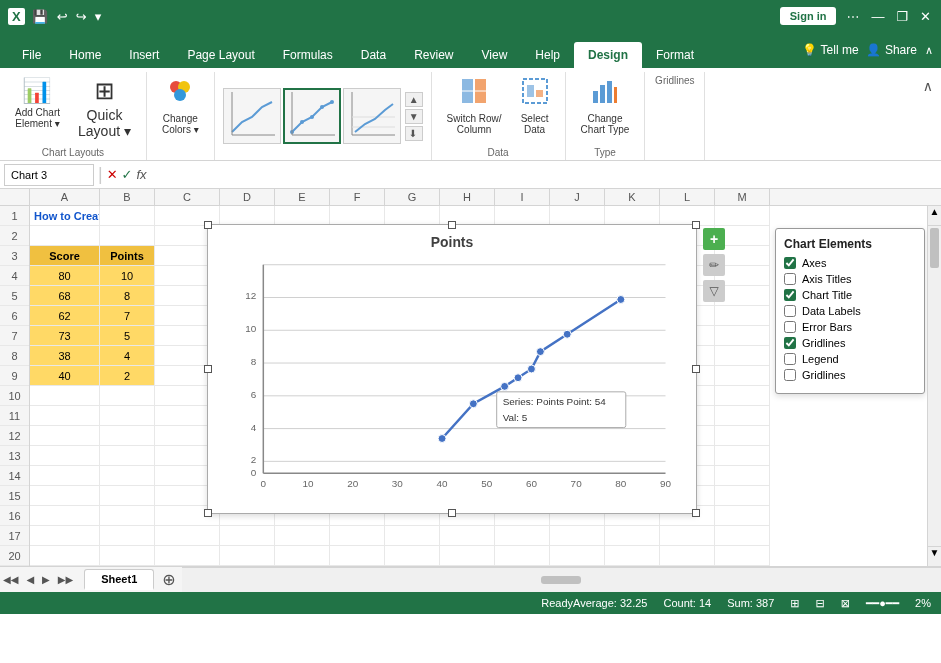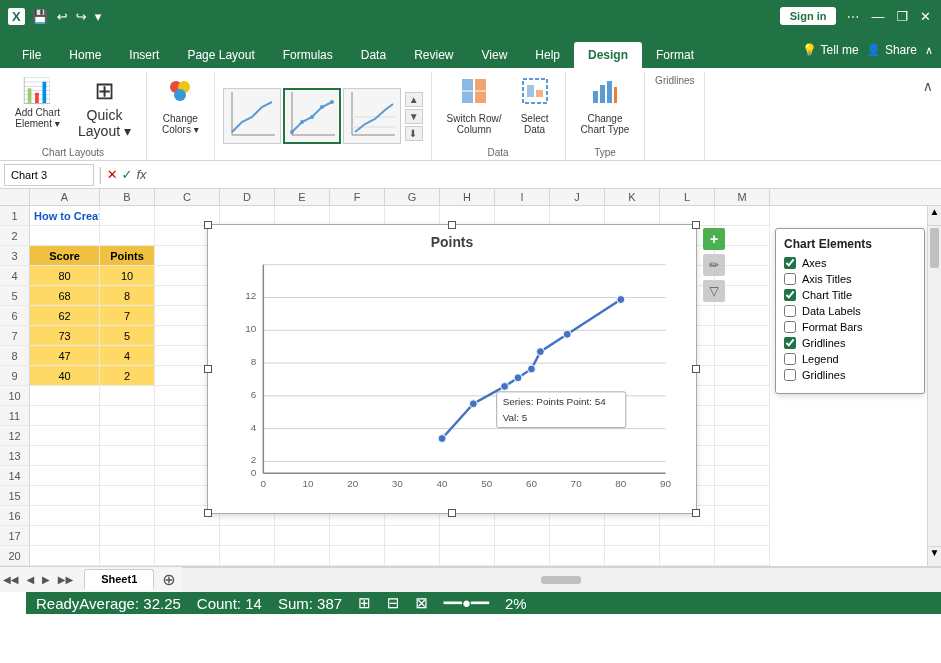--- a/index.html
+++ b/index.html
@@ -229,24 +229,23 @@
     .sheet-tab.active { border-bottom: 2px solid #fff; font-weight: 600; }
     .add-sheet-btn { font-size: 16px; color: #555; cursor: pointer; padding: 0 6px; }
 
     
     .status-bar {
       background: #217346;
       color: #fff;
       height: 22px;
       display: flex;
       align-items: center;
-      justify-content: flex-start;
+      justify-content: flex-end;
       padding: 0 10px;
-      font-size: 15px;
-      margin-left: 26px;
+      font-size: 11px;
     }
     .status-bar-right { display: flex; gap: 16px; align-items: center; }
 
     
     .v-scrollbar {
       position: absolute;
       right: 0;
       top: 0;
       bottom: 0;
       width: 14px;
@@ -611,21 +610,21 @@
           <div class="grid-cell" style="width: 55px; min-width: 55px;"></div>
           <div class="grid-cell" style="width: 55px; min-width: 55px;"></div>
           <div class="grid-cell" style="width: 55px; min-width: 55px;"></div>
           <div class="grid-cell" style="width: 55px; min-width: 55px;"></div>
           <div class="grid-cell" style="width: 55px; min-width: 55px;"></div>
           <div class="grid-cell" style="width: 55px; min-width: 55px;"></div>
           <div class="grid-cell" style="width: 55px; min-width: 55px;"></div>
           <div class="grid-cell" style="width: 55px; min-width: 55px;"></div>
         </div>
         <div class="grid-row">
-          <div class="grid-cell cell-score" style="width: 70px; min-width: 70px;">47</div>
+          <div class="grid-cell cell-score" style="width: 70px; min-width: 70px;">38</div>
           <div class="grid-cell cell-points" style="width: 55px; min-width: 55px;">4</div>
           <div class="grid-cell" style="width: 65px; min-width: 65px;"></div>
           <div class="grid-cell" style="width: 55px; min-width: 55px;"></div>
           <div class="grid-cell" style="width: 55px; min-width: 55px;"></div>
           <div class="grid-cell" style="width: 55px; min-width: 55px;"></div>
           <div class="grid-cell" style="width: 55px; min-width: 55px;"></div>
           <div class="grid-cell" style="width: 55px; min-width: 55px;"></div>
           <div class="grid-cell" style="width: 55px; min-width: 55px;"></div>
           <div class="grid-cell" style="width: 55px; min-width: 55px;"></div>
           <div class="grid-cell" style="width: 55px; min-width: 55px;"></div>
@@ -866,21 +865,21 @@
       <div class="chart-element-item">
         <input type="checkbox" checked="" style="">
         <span>Chart Title</span>
       </div>
       <div class="chart-element-item">
         <input type="checkbox" style="">
         <span>Data Labels</span>
       </div>
       <div class="chart-element-item">
         <input type="checkbox" style="">
-        <span>Format Bars</span>
+        <span>Error Bars</span>
       </div>
       <div class="chart-element-item">
         <input type="checkbox" checked="" style="">
         <span>Gridlines</span>
       </div>
       <div class="chart-element-item">
         <input type="checkbox" style="">
         <span>Legend</span>
       </div>
       <div class="chart-element-item">

